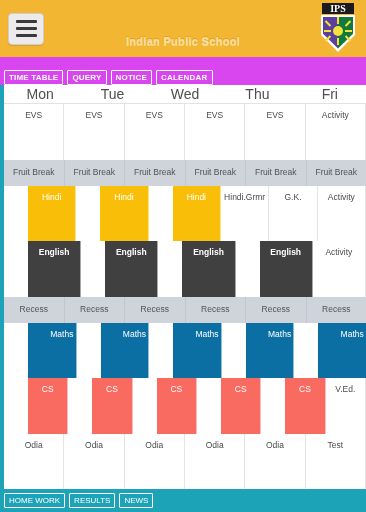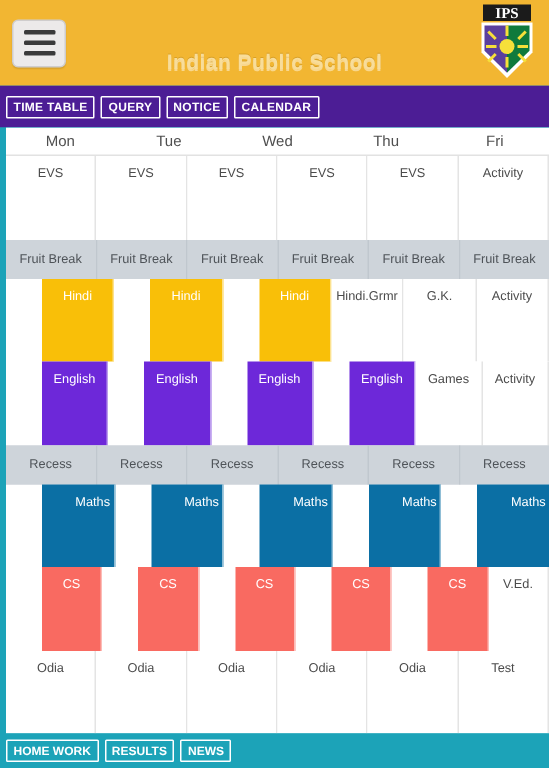--- a/index.html
+++ b/index.html
@@ -53,43 +53,43 @@
     width: 21px;
     height: 3px;
     background: #3a3a3a;
     border-radius: 1px;
   }
   .app-title {
     position: absolute;
     left: 0;
     right: 0;
     text-align: center;
-    font-size: 14px;
+    font-size: 11px;
     font-weight: bold;
     color: #f8dd9a;
     letter-spacing: .3px;
     text-shadow: 0 1px 0 rgba(255,255,255,.45), 0 -1px 0 rgba(140,95,10,.25);
     pointer-events: none;
     margin-top: 24px;
   }
   .logo {
     position: absolute;
     right: 8px;
     top: 2px;
     width: 40px;
     height: 52px;
   }
 
   
   .tabbar {
     flex: 0 0 auto;
     height: 28px;
-    background: #4c1d95;
-    display: flex;
-    align-items: center;
+    background: #d946ef;
+    display: flex;
+    align-items: flex-end;
     gap: 4px;
     padding: 0 4px;
     box-sizing: border-box;
   }
   .tab {
     border: 1.5px solid #ffffff;
     color: #ffffff;
     background: transparent;
     font-size: 8px;
     font-weight: bold;
@@ -146,59 +146,59 @@
     font-size: 8.5px;
     color: #4b4b4b;
     text-align: center;
     overflow: hidden;
     background: #ffffff;
     border-right: 1px solid #e4e4e4;
   }
   .row.head .cell {
     align-items: center;
     padding-top: 0;
-    font-size: 10px;
+    font-size: 14px;
     color: #4f4f4f;
     border-right: none;
     background: transparent;
   }
   .row.break .cell {
     background: #ced4da;
     border-right: 1px solid #c0c7ce;
     color: #4e5358;
     align-items: flex-start;
     padding-top: 7px;
   }
   .row.break .cell:last-child { border-right: none; }
   .cell:last-child { border-right: none; }
   .cell.filled { color: #ffffff; border-right: 1px solid rgba(255,255,255,.55); margin-left: 24px; }
   .cell.filled:last-child { border-right: none; }
   .cell.c-yellow { background: #f9bf08; }
-  .cell.c-ltblue { background: #6d28d9; }
+  .cell.c-ltblue { background: #404040; font-weight: bold; }
   .cell.c-dkblue { background: #0b6fa4; padding-left: 20px; }
   .cell.c-red    { background: #f96a61; }
   .cell.c-white  { background: #ffffff; color: #4b4b4b; border-right: 1px solid #e4e4e4; }
 
   
   .bottombar {
     flex: 0 0 auto;
     height: 23px;
     background: #1ca3b8;
     display: flex;
     align-items: center;
     gap: 4px;
     padding: 0 4px;
     box-sizing: border-box;
   }
   .bottom-btn {
     border: 1.5px solid #ffffff;
     color: #ffffff;
     background: transparent;
     font-size: 8px;
-    font-weight: bold;
+    font-weight: normal;
     padding: 2px 4px;
     line-height: 9px;
     white-space: nowrap;
     cursor: pointer;
     border-radius: 1px;
   }
 </style>
 </head>
 <body>
 
@@ -274,21 +274,20 @@
         <div class="cell c-white">Hindi.Grmr</div>
         <div class="cell c-white">G.K.</div>
         <div class="cell c-white">Activity</div>
       </div>
 
       <div class="row period">
         <div class="cell filled c-ltblue">English</div>
         <div class="cell filled c-ltblue">English</div>
         <div class="cell filled c-ltblue">English</div>
         <div class="cell filled c-ltblue">English</div>
-        <div class="cell c-white">Games</div>
         <div class="cell c-white">Activity</div>
       </div>
 
       <div class="row break">
         <div class="cell">Recess</div>
         <div class="cell">Recess</div>
         <div class="cell">Recess</div>
         <div class="cell">Recess</div>
         <div class="cell">Recess</div>
         <div class="cell">Recess</div>

